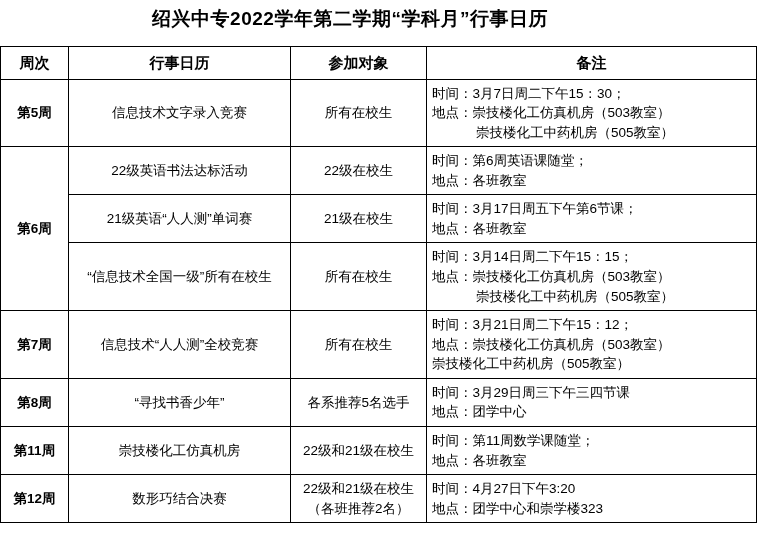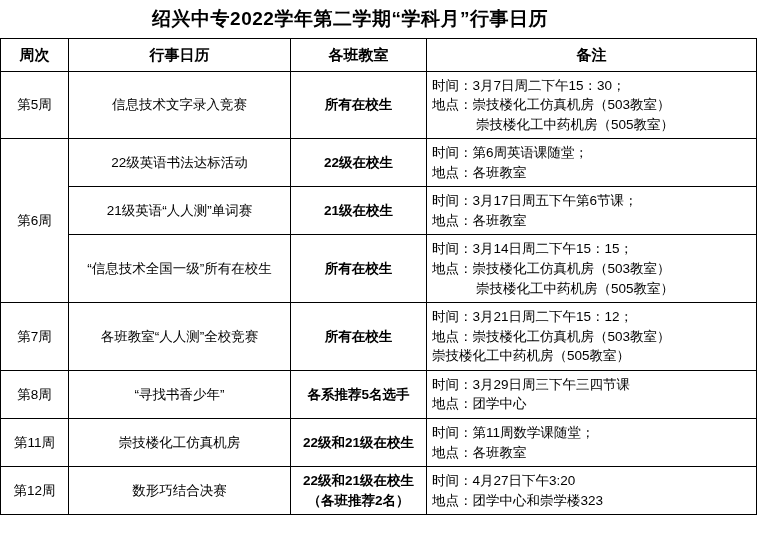--- a/index.html
+++ b/index.html
@@ -24,21 +24,21 @@
     text-align: center;
     font-size: 19px;
     font-weight: bold;
     letter-spacing: 0.5px;
     padding: 8px 0 7px 0;
     line-height: 1.2;
   }
   table.cal {
     border-collapse: collapse;
     width: 756px;
-    margin: 0 auto;
+    margin: 8px auto;
     table-layout: fixed;
   }
   table.cal th, table.cal td {
     border: 1px solid #000000;
     vertical-align: middle;
     padding: 4px 5px;
     font-size: 13.5px;
     line-height: 1.45;
   }
   table.cal th {
@@ -47,21 +47,21 @@
     font-size: 15px;
     padding: 5px 4px;
   }
   .col-week   { width: 68px; }
   .col-act    { width: 222px; }
   .col-target { width: 136px; }
   .col-remark { width: 330px; }
 
   td.week {
     text-align: center;
-    font-weight: normal;
+    font-weight: bold;
     font-size: 14px;
   }
   td.activity {
     text-align: center;
     padding-left: 8px;
     font-size: 14px;
   }
   td.target {
     text-align: center;
     font-size: 13.5px;
@@ -73,42 +73,41 @@
   }
   .rline {
     display: block;
     white-space: nowrap;
   }
   .rline.indent {
     padding-left: 44px;
   }
   .tline {
     display: block;
-    font-weight: bold;
   }
 </style>
 </head>
 <body>
 
 <div class="page">
 
   <div class="doc-title">绍兴中专2022学年第二学期“学科月”行事日历</div>
 
   <table class="cal">
     <colgroup>
       <col class="col-week">
       <col class="col-act">
       <col class="col-target">
       <col class="col-remark">
     </colgroup>
     <thead>
       <tr>
         <th>周次</th>
         <th>行事日历</th>
-        <th>各班教室</th>
+        <th>参加对象</th>
         <th>备注</th>
       </tr>
     </thead>
     <tbody>
         <tr>
           <td class="week">第5周</td>
           <td class="activity">信息技术文字录入竞赛</td>
           <td class="target">
             <span class="tline">所有在校生</span>
           </td>
@@ -145,21 +144,21 @@
             <span class="tline">所有在校生</span>
           </td>
           <td class="remark">
             <span class="rline">时间：3月14日周二下午15：15；</span>
             <span class="rline">地点：崇技楼化工仿真机房（503教室）</span>
             <span class="rline indent">崇技楼化工中药机房（505教室）</span>
           </td>
         </tr>
         <tr>
           <td class="week">第7周</td>
-          <td class="activity">各班教室“人人测”全校竞赛</td>
+          <td class="activity">信息技术“人人测”全校竞赛</td>
           <td class="target">
             <span class="tline">所有在校生</span>
           </td>
           <td class="remark">
             <span class="rline">时间：3月21日周二下午15：12；</span>
             <span class="rline">地点：崇技楼化工仿真机房（503教室）</span>
             <span class="rline">崇技楼化工中药机房（505教室）</span>
           </td>
         </tr>
         <tr>

